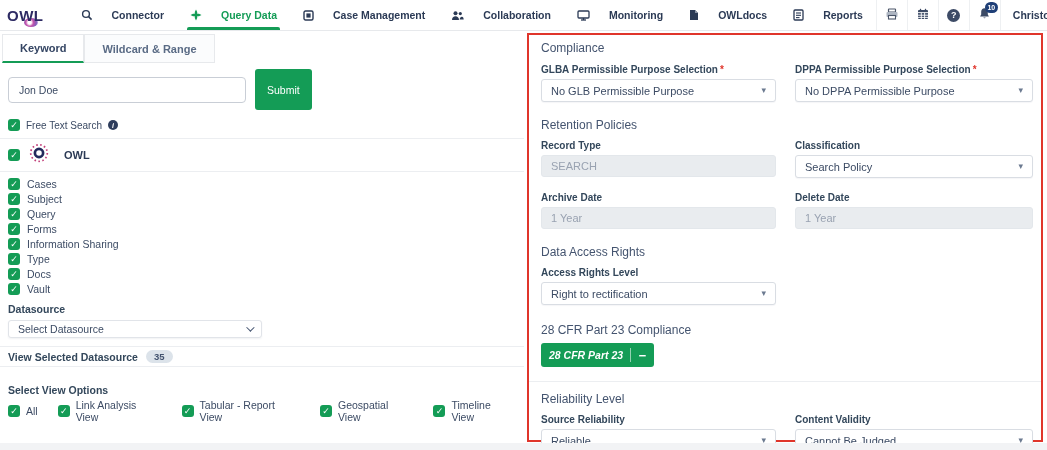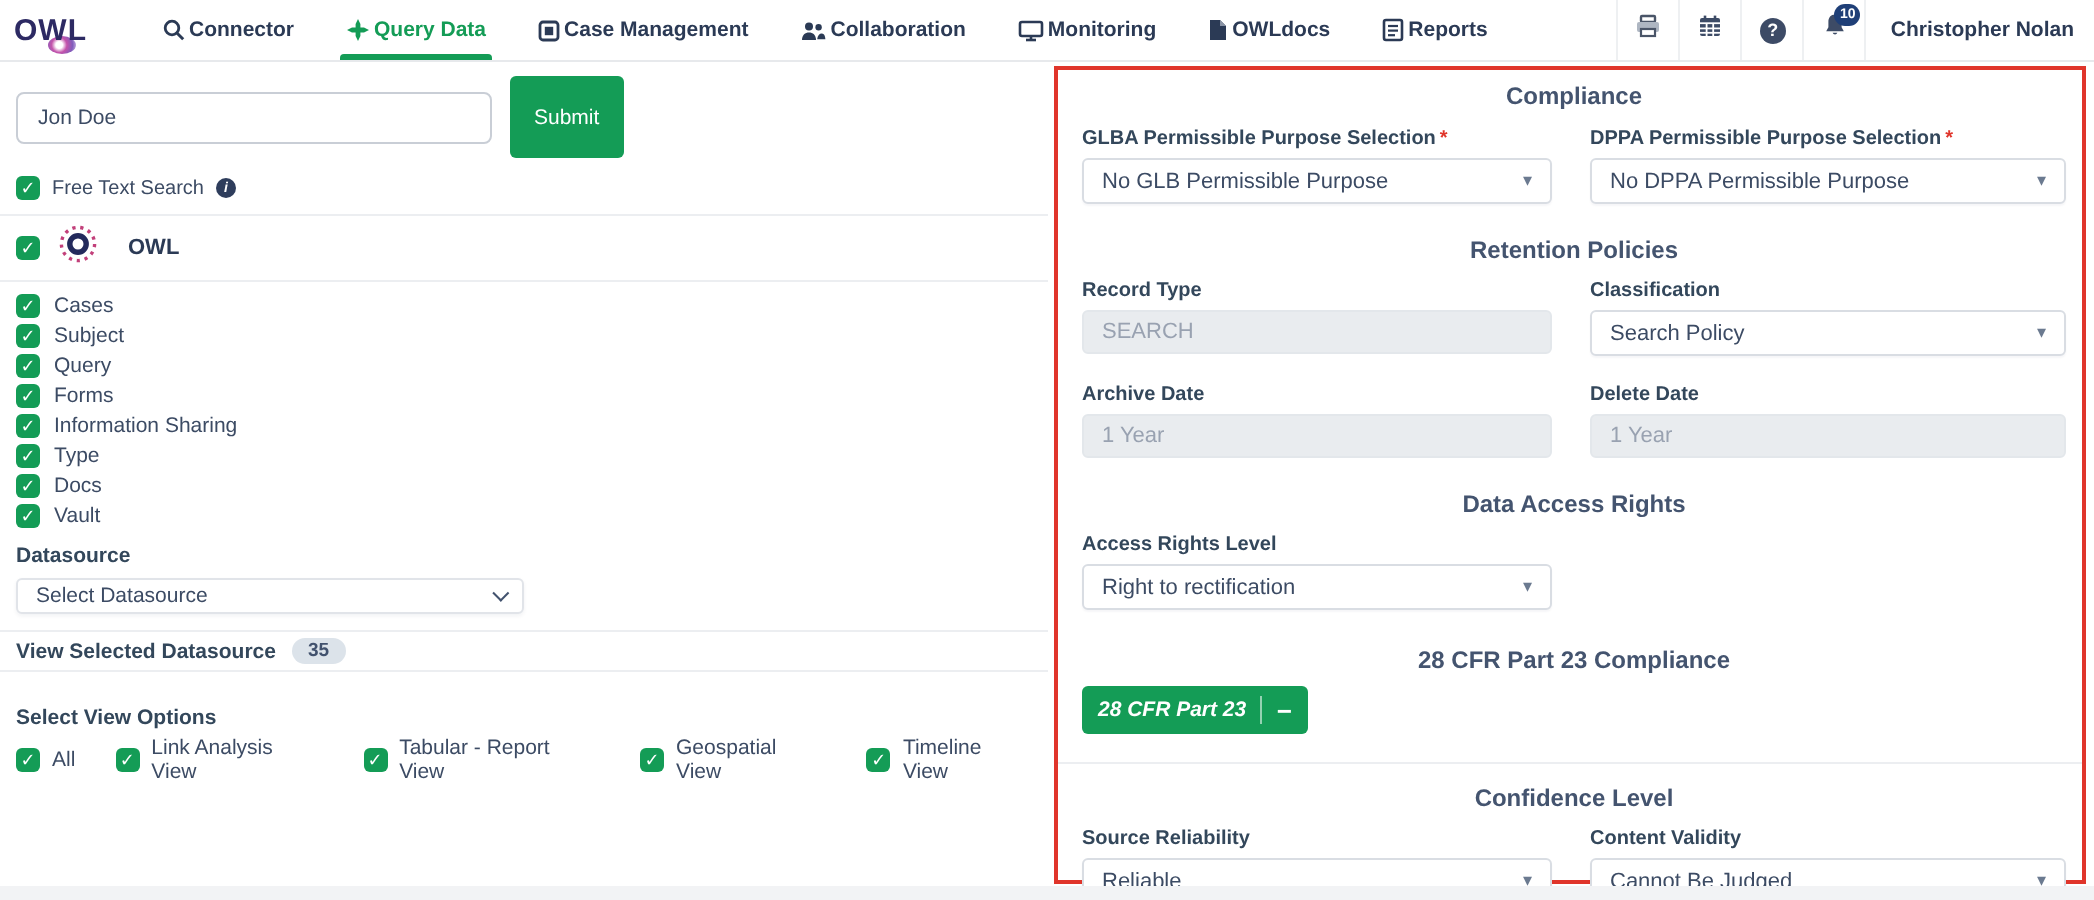--- a/index.html
+++ b/index.html
@@ -17,21 +17,21 @@
   .page{position:relative;width:1047px;height:450px;background:#fff;}
 
   
   .navbar{position:absolute;top:0;left:0;right:0;height:31px;background:#fff;
     border-bottom:1px solid #e7e9ec;display:flex;align-items:stretch;}
   .logo{display:flex;align-items:center;padding:0 14px 0 7px;position:relative;}
   .logo-text{font-size:15px;font-weight:bold;color:#2d2a63;letter-spacing:.5px;position:relative;z-index:1;}
   .logo-swirl{position:absolute;left:24px;bottom:3px;width:14px;height:9px;border-radius:50%;
     background:radial-gradient(circle at 40% 50%, #fff 18%, #b9359c 40%, #6c3fae 70%, #d8c9ee 100%);opacity:.85;}
   .nav-items{display:flex;align-items:stretch;margin-left:10px;}
-  .nav-item{display:flex;align-items:center;gap:2px;padding:0 13px;font-size:10.5px;font-weight:bold;
+  .nav-item{display:flex;align-items:center;gap:19px;padding:0 13px;font-size:10.5px;font-weight:bold;
     color:var(--nav-text);position:relative;cursor:pointer;white-space:nowrap;}
   .nav-item svg{display:block;}
   .nav-item.active{color:var(--accent-green);}
   .nav-item.active::after{content:"";position:absolute;left:10px;right:10px;bottom:0;height:3px;
     background:var(--accent-green);border-radius:2px 2px 0 0;}
   .nav-right{margin-left:auto;display:flex;align-items:stretch;}
   .icon-cell{width:31px;display:flex;align-items:center;justify-content:center;border-left:1px solid #eef0f2;
     position:relative;cursor:pointer;color:#4a5568;}
   .help-circle{width:13px;height:13px;border-radius:50%;background:#3d4b66;color:#fff;font-size:9px;
     font-weight:bold;display:flex;align-items:center;justify-content:center;}
@@ -78,21 +78,21 @@
   .vsd-label{font-size:10.5px;font-weight:bold;color:var(--label-dark);}
   .pill{background:#dce3ea;color:#42526e;font-size:9.5px;font-weight:bold;border-radius:9px;
     padding:2px 8px;line-height:1;}
   .svo-label{font-size:10.5px;font-weight:bold;color:var(--label-dark);margin:17px 8px 0 8px;}
   .view-row{display:flex;align-items:center;gap:20px;margin:8px 8px 0 8px;height:14px;}
   .viewopt{display:inline-flex;align-items:center;gap:6px;cursor:pointer;}
 
   
   .right-panel{position:absolute;left:527px;top:33px;width:516px;height:409px;
     border:2px solid var(--outline-red);background:#fff;padding:4px 8px 0 12px;}
-  .shead{font-size:12px;font-weight:bold;color:var(--heading-slate);text-align:center;}
+  .shead{font-size:12px;font-weight:normal;color:var(--heading-slate);}
   .grid2{display:grid;grid-template-columns:235px 1fr;column-gap:19px;}
   .flabel{font-size:10px;font-weight:bold;color:var(--label-dark);display:flex;gap:2px;}
   .req{color:#e0352b;font-weight:bold;}
   .sel{height:23px;border:1px solid #d9dde3;border-radius:3px;background:#fff;display:flex;
     align-items:center;justify-content:space-between;padding:0 9px;font-size:11px;color:#3c4b64;
     margin-top:4px;box-shadow:0 1px 1px rgba(9,30,66,.04);cursor:pointer;}
   .chev{color:#6b7a90;font-size:9px;line-height:1;}
   .dis{height:22px;border:1px solid #e3e7eb;border-radius:3px;background:#e9ecef;display:flex;
     align-items:center;padding:0 9px;font-size:11px;color:#99a2b1;margin-top:4px;}
   .mt8{margin-top:8px;} .mt14{margin-top:14px;} .mt16{margin-top:16px;} .mt18{margin-top:18px;}
@@ -212,20 +212,28 @@
             </svg></span>
         <span class="badge">10</span>
       </div>
       <div class="user-cell">
         <span>Christopher Nolan</span>
       </div>
     </div>
   </div>
 
   <div class="left-panel">
+    <div class="tabs-row">
+      <div class="tab active">
+        <span>Keyword</span>
+      </div>
+      <div class="tab">
+        <span>Wildcard &amp; Range</span>
+      </div>
+    </div>
 
     <div class="search-row">
       <input class="search-input" type="text" value="Jon Doe" style="">
       <button class="btn-green">Submit</button>
     </div>
 
     <div class="fts-row">
       <span class="cb">✓</span>
       <span class="fts-label">Free Text Search</span>
       <span class="info-dot">i</span>
@@ -388,21 +396,21 @@
 
     <div class="shead mt18">28 CFR Part 23 Compliance</div>
     <div class="cfr-btn">
       <span>28 CFR Part 23</span>
       <span class="cfr-divider"></span>
       <span class="cfr-minus">−</span>
     </div>
 
     <div class="rp-divider"></div>
 
-    <div class="shead" style="margin-top:10px;">Confidence Level</div>
+    <div class="shead" style="margin-top:10px;">Reliability Level</div>
     <div class="grid2 mt8">
       <div>
         <div class="flabel">Source Reliability</div>
         <div class="sel">
           <span>Reliable</span>
           <span class="chev">▾</span>
         </div>
       </div>
       <div>
         <div class="flabel">Content Validity</div>

